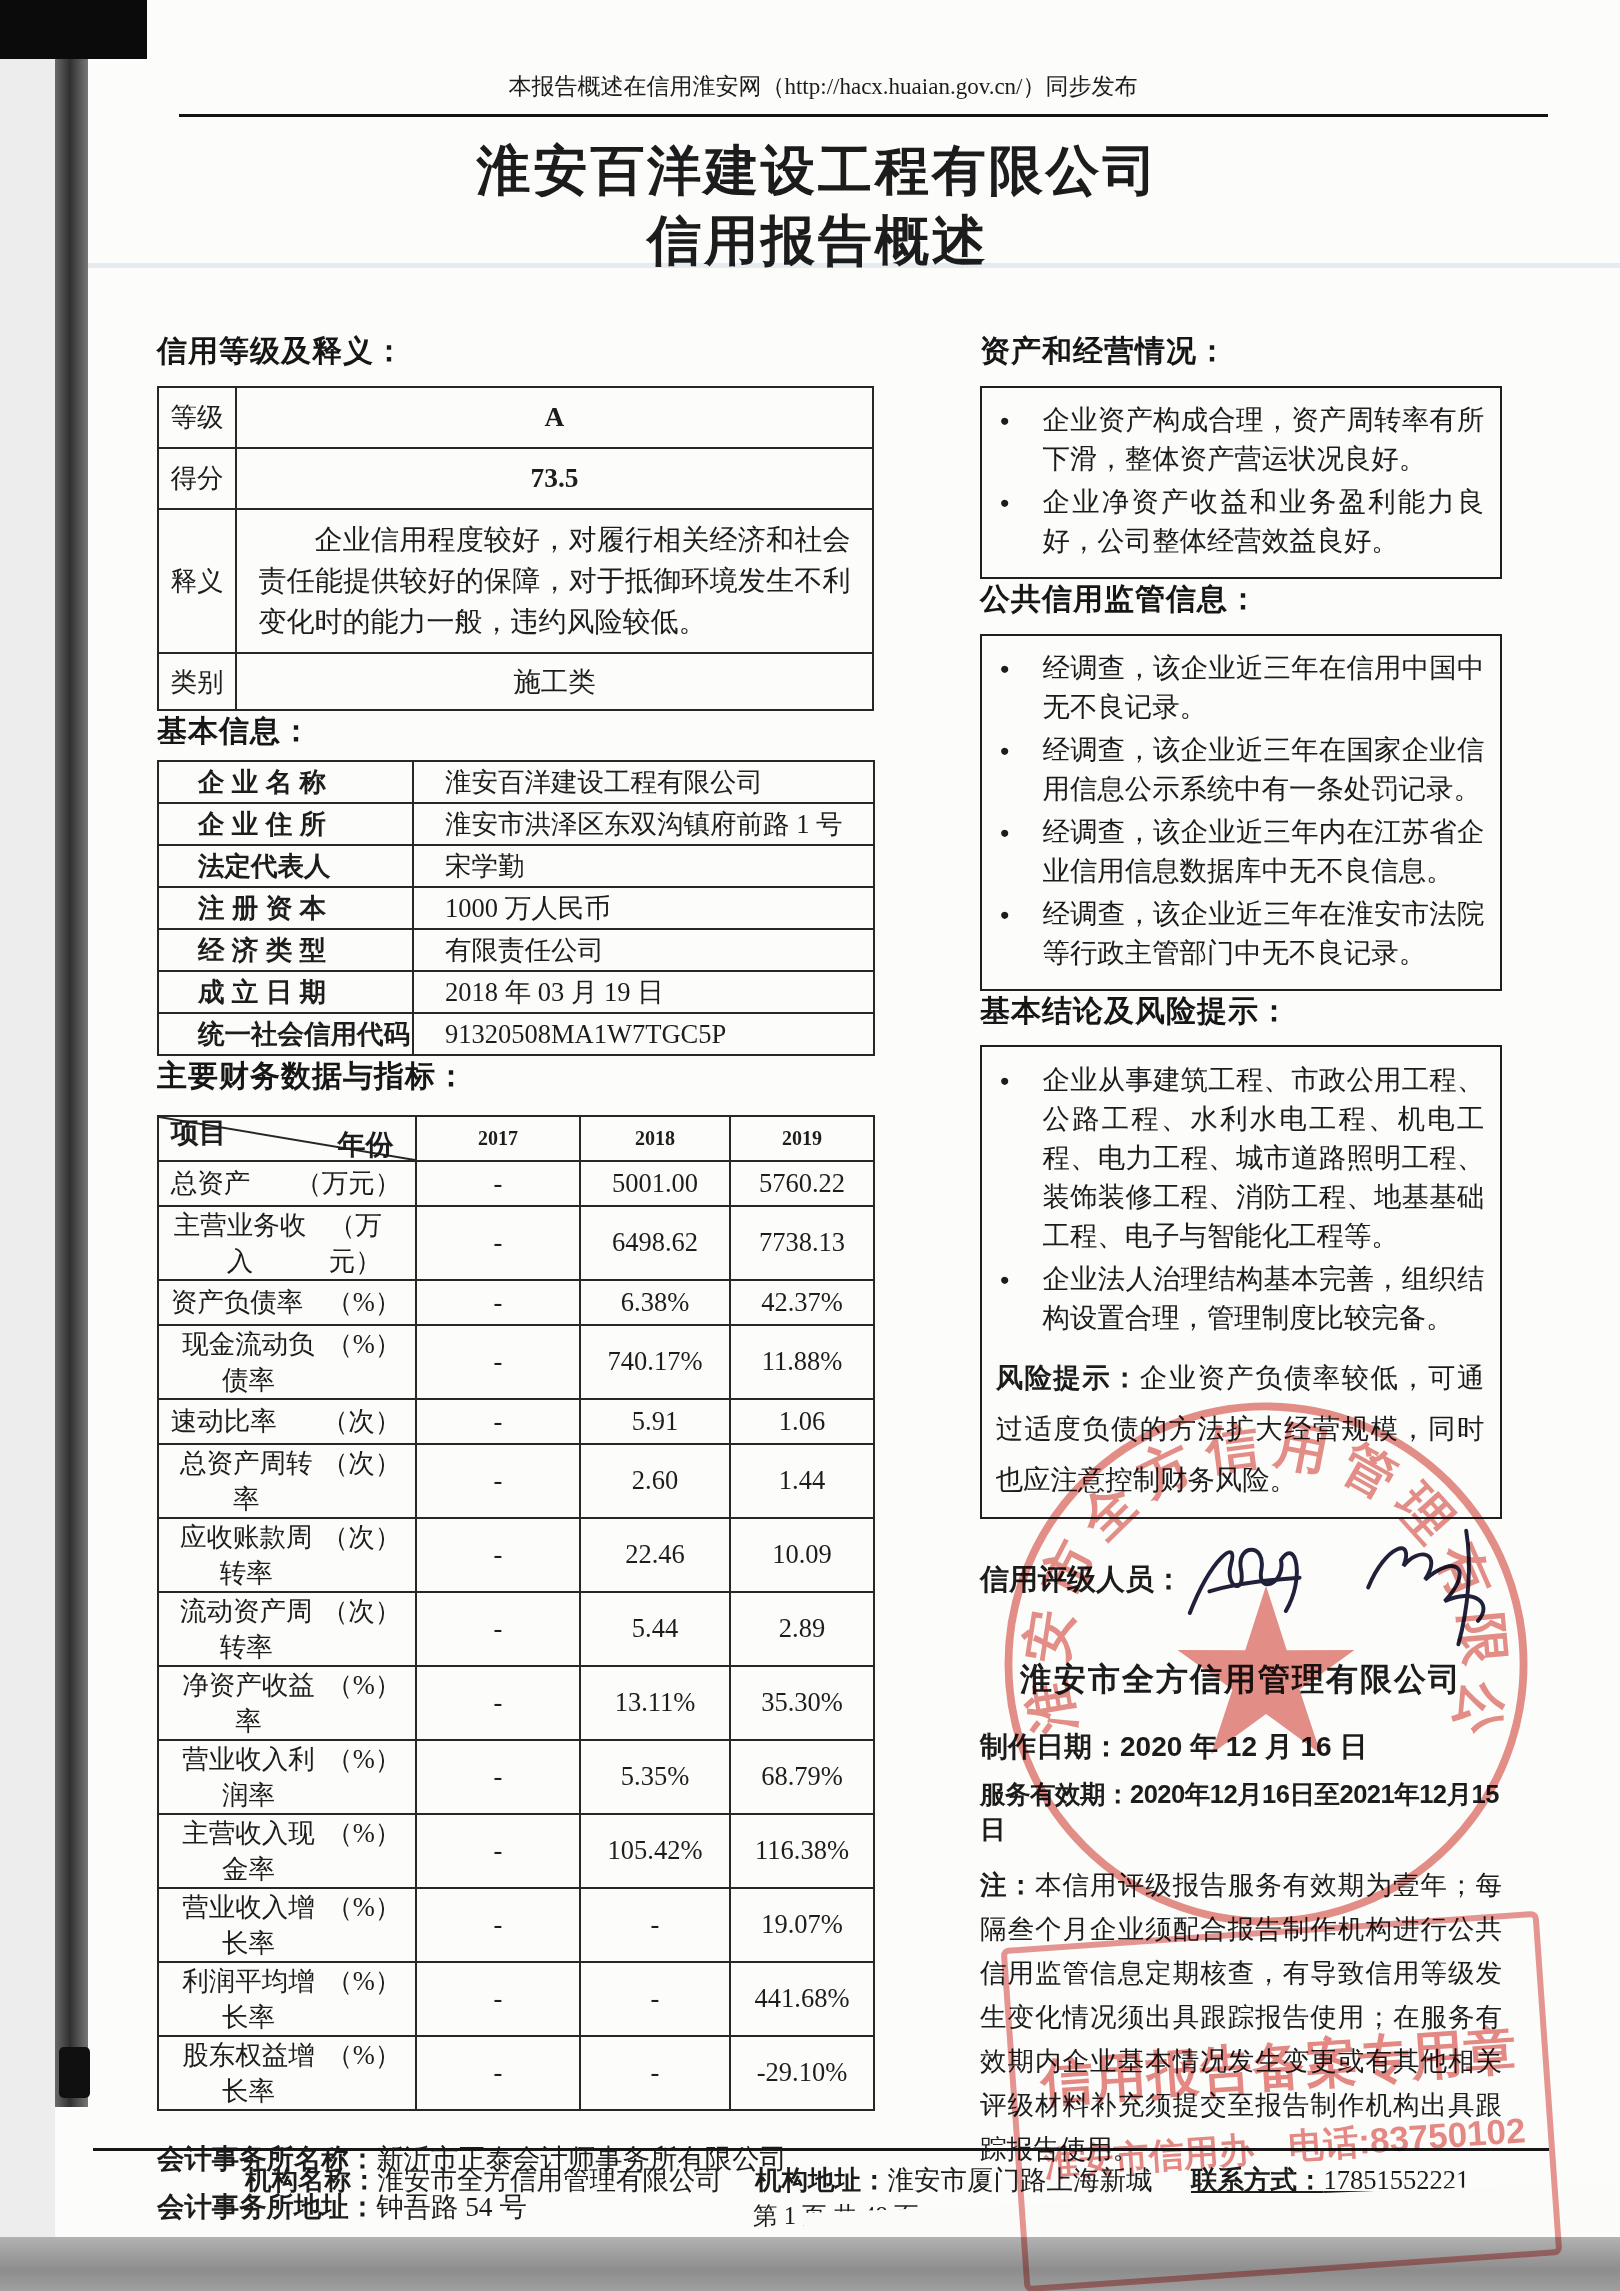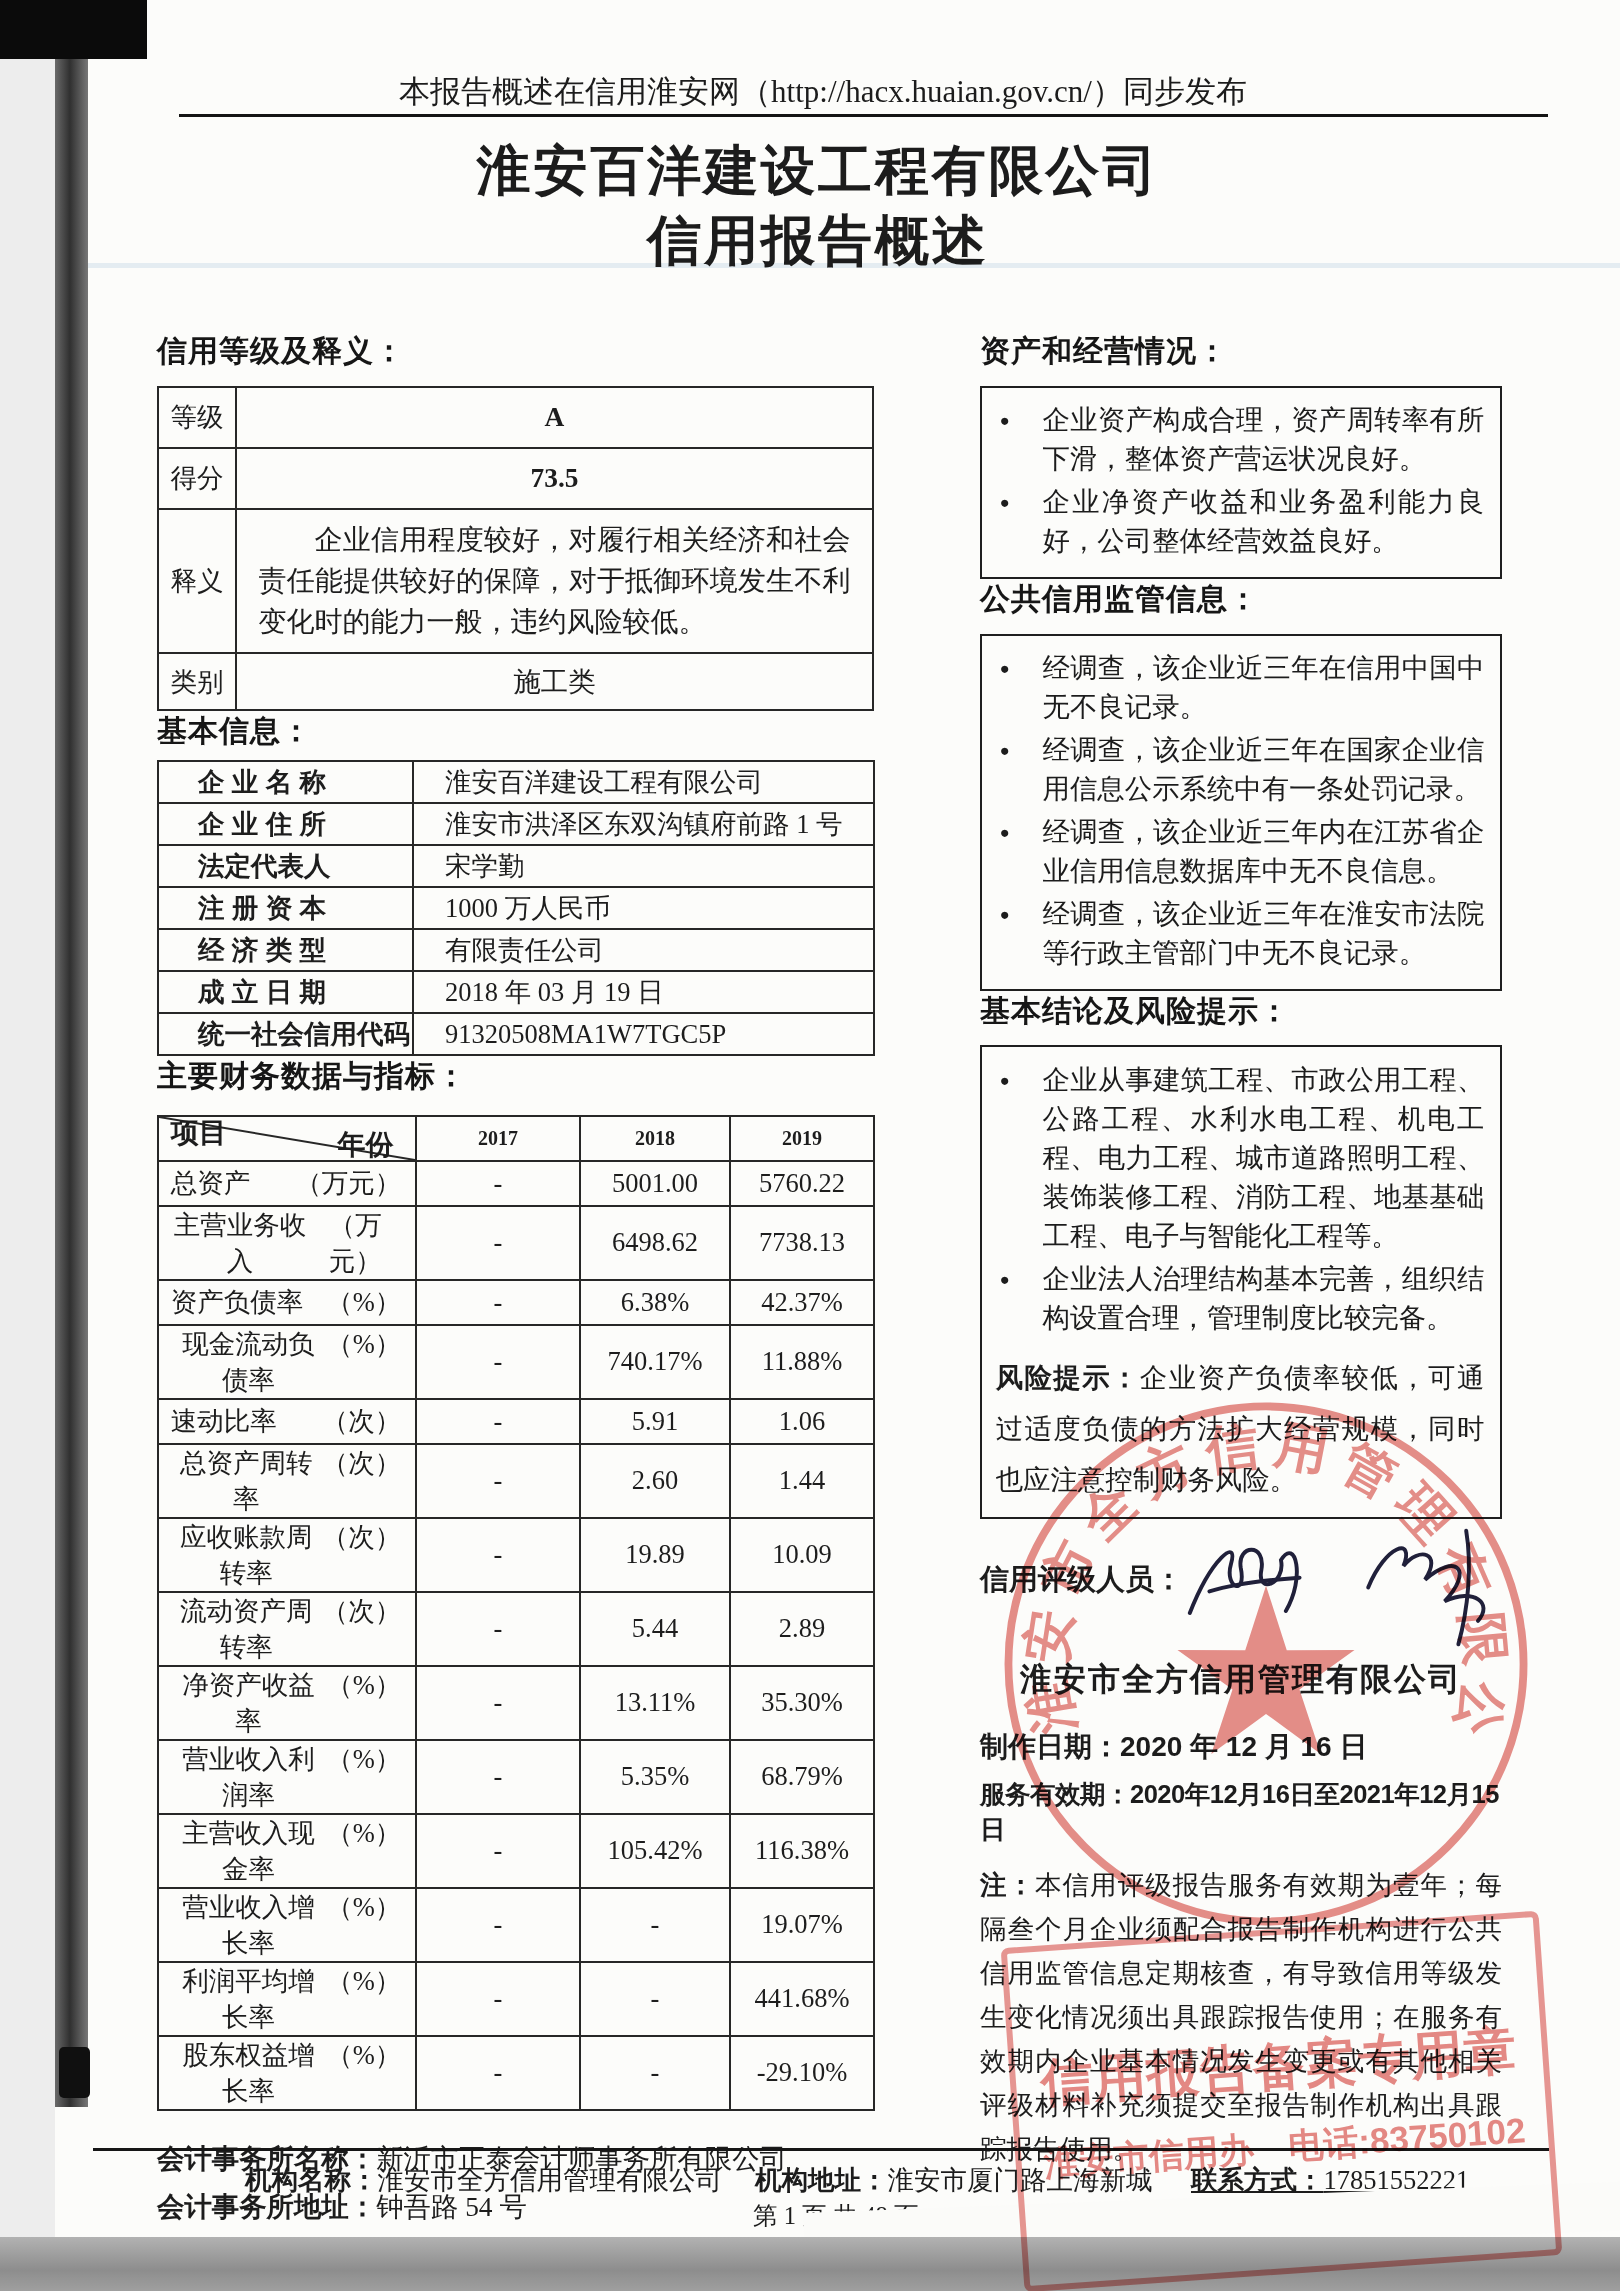--- a/index.html
+++ b/index.html
@@ -10,21 +10,21 @@
   .scan-strip{position:absolute;left:55px;top:0;width:33px;height:2107px;
               background:linear-gradient(90deg,#6a6a6a,#303030 45%,#777);z-index:1;}
   .scan-top-corner{position:absolute;left:0;top:0;width:147px;height:59px;background:#0b0b0b;z-index:2;}
   .scan-nub{position:absolute;left:59px;top:2047px;width:31px;height:51px;background:#101010;border-radius:4.9px;z-index:2;}
   .scan-line{position:absolute;left:88px;top:263px;width:1532px;height:4.9px;background:rgba(165,195,220,.28);z-index:1;}
   .bottom-band{position:absolute;left:0;top:2237px;width:1620px;height:55px;
                background:linear-gradient(180deg,#b2b2b2,#8d8d8d 60%,#a0a0a0);z-index:3;}
   .bottom-curl{position:absolute;left:804px;top:2213px;width:823px;height:49px;background:#fbfbf9;
                transform:rotate(-2.2deg);transform-origin:left center;z-index:3;}
   
-  .header-note{position:absolute;left:274px;top:71px;width:1098px;text-align:center;font-size:31px;z-index:2;}
+  .header-note{position:absolute;left:274px;top:71px;width:1098px;text-align:center;font-size:23px;z-index:2;}
   .header-rule{position:absolute;left:179px;top:114px;width:1369px;height:2.9px;background:#141414;z-index:2;}
   .doc-title{position:absolute;left:186px;top:135px;width:1264px;text-align:center;z-index:2;
              font-family:"Liberation Sans",sans-serif;font-weight:800;font-size:54px;line-height:70px;letter-spacing:2.9px;}
   
   .col-left{position:absolute;left:157px;top:331px;width:716px;z-index:2;}
   .col-right{position:absolute;left:980px;top:331px;width:522px;z-index:2;}
   h2.section{font-family:"Liberation Sans",sans-serif;font-weight:700;font-size:30px;margin:0;letter-spacing:1px;color:#161616;}
   
   table{border-collapse:collapse;table-layout:fixed;width:716px;font-size:26.5px;color:#1d1d1d;}
   td{border:2px solid #272727;padding:0;vertical-align:middle;}
@@ -253,21 +253,21 @@
             <td>1.44</td>
           </tr>
       <tr>
             <td class="item">
               <span class="cellflex">
                 <span>应收账款周转率</span>
                 <span>（次）</span>
               </span>
             </td>
             <td>-</td>
-            <td>19.89</td>
+            <td>22.46</td>
             <td>10.09</td>
           </tr>
       <tr>
             <td class="item">
               <span class="cellflex">
                 <span>流动资产周转率</span>
                 <span>（次）</span>
               </span>
             </td>
             <td>-</td>

